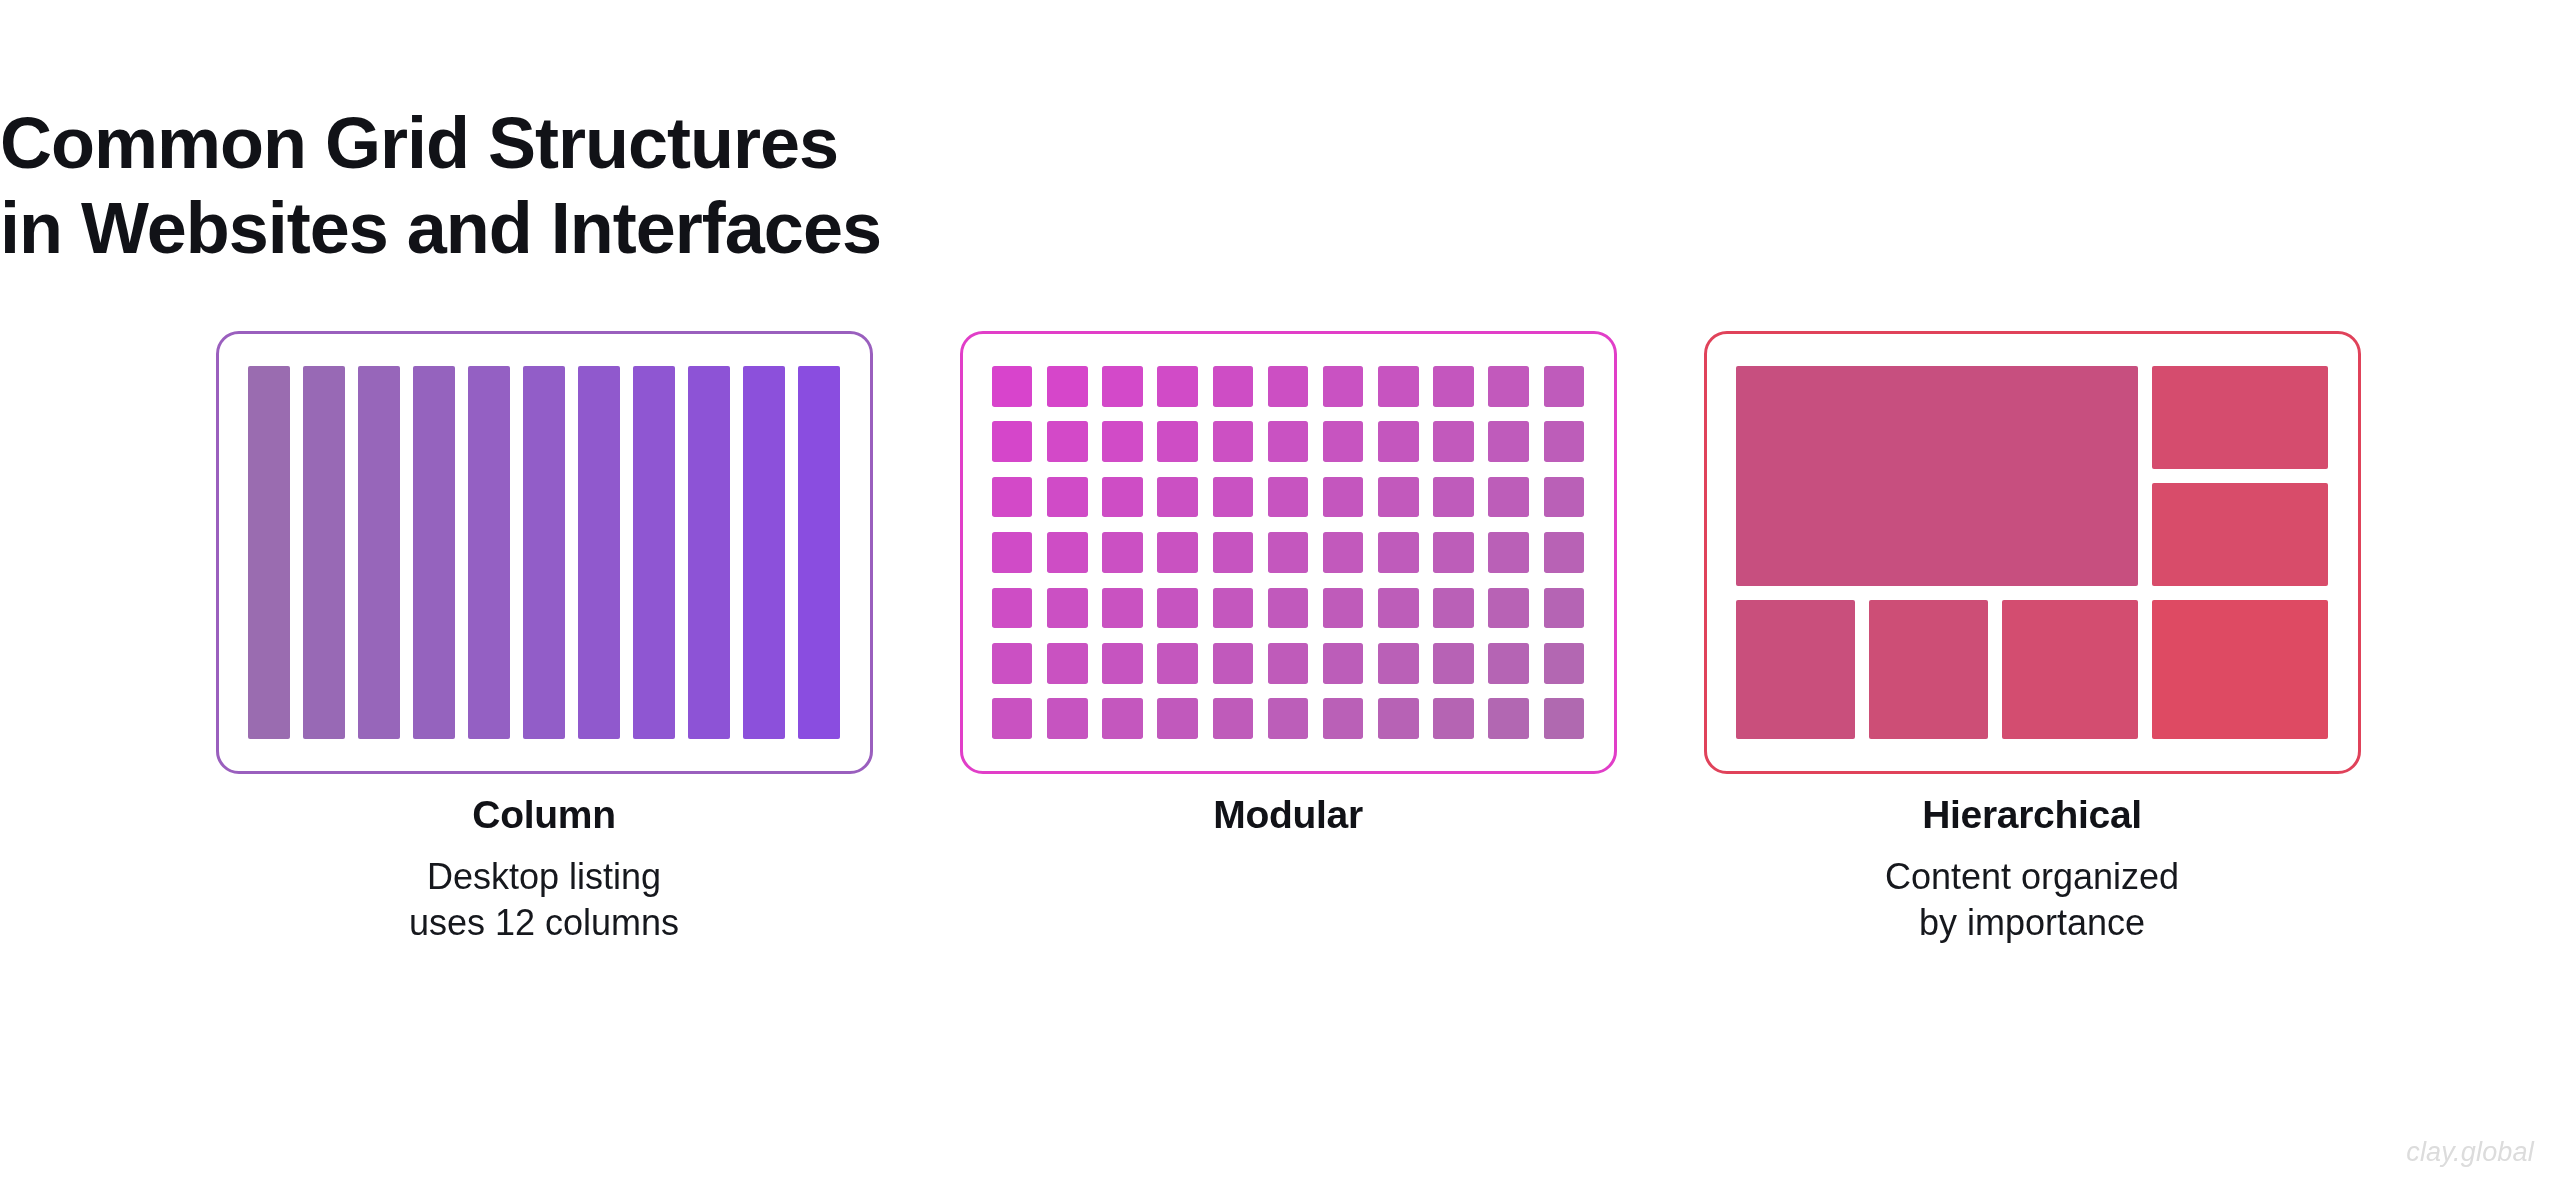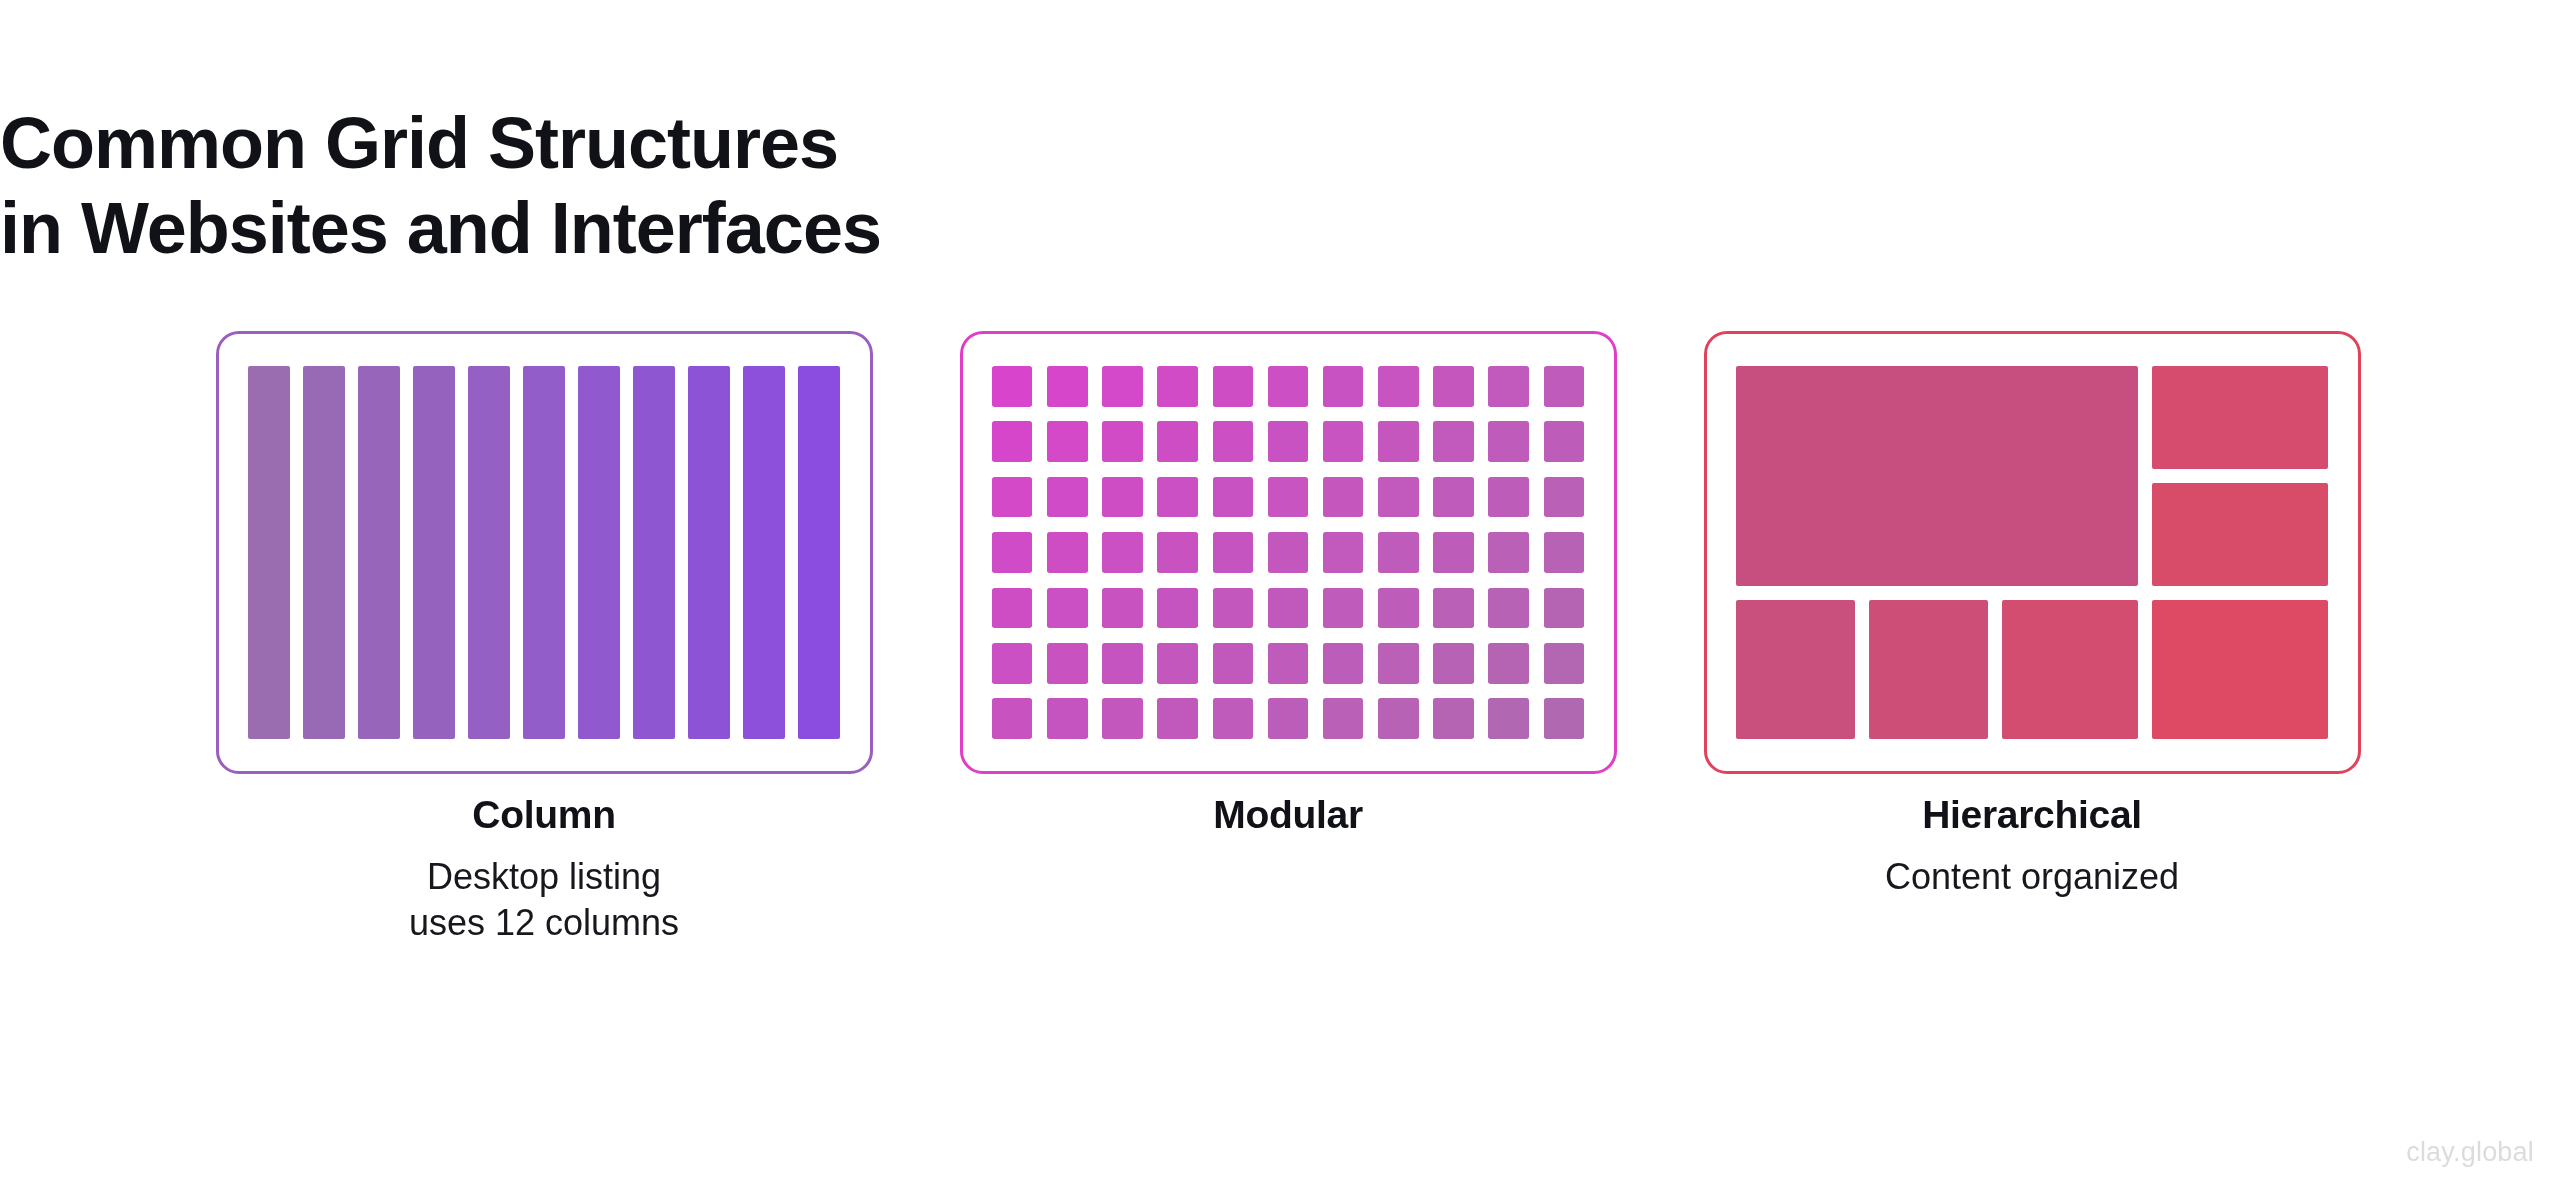--- a/index.html
+++ b/index.html
@@ -132,20 +132,21 @@
   .caption-desc span { display: block; }
 
   
   .watermark {
     position: absolute;
     right: 42px;
     bottom: 19px;
     font-size: 27px;
     color: #dcdcdc;
     letter-spacing: 0.2px;
+    font-style: italic;
   }
 </style>
 </head>
 <body>
 
 <div class="title-block">
   <div class="title-line">Common Grid Structures</div>
   <div class="title-line">in Websites and Interfaces</div>
 </div>
 
@@ -278,20 +279,21 @@
           <div class="hier-block h-b2" style="background: rgb(205, 78, 118);"></div>
           <div class="hier-block h-b3" style="background: rgb(211, 77, 112);"></div>
           <div class="hier-block h-b4" style="background: rgb(222, 74, 99);"></div>
         </div>
       </div>
     </div>
     <div class="caption">
       <div class="caption-title">Hierarchical</div>
       <div class="caption-desc">
         <span>Content organized</span>
+        <span>by importance</span>
       </div>
     </div>
   </div>
 
 </div>
 
 <div class="watermark">clay.global</div>
 
 
 </body></html>

